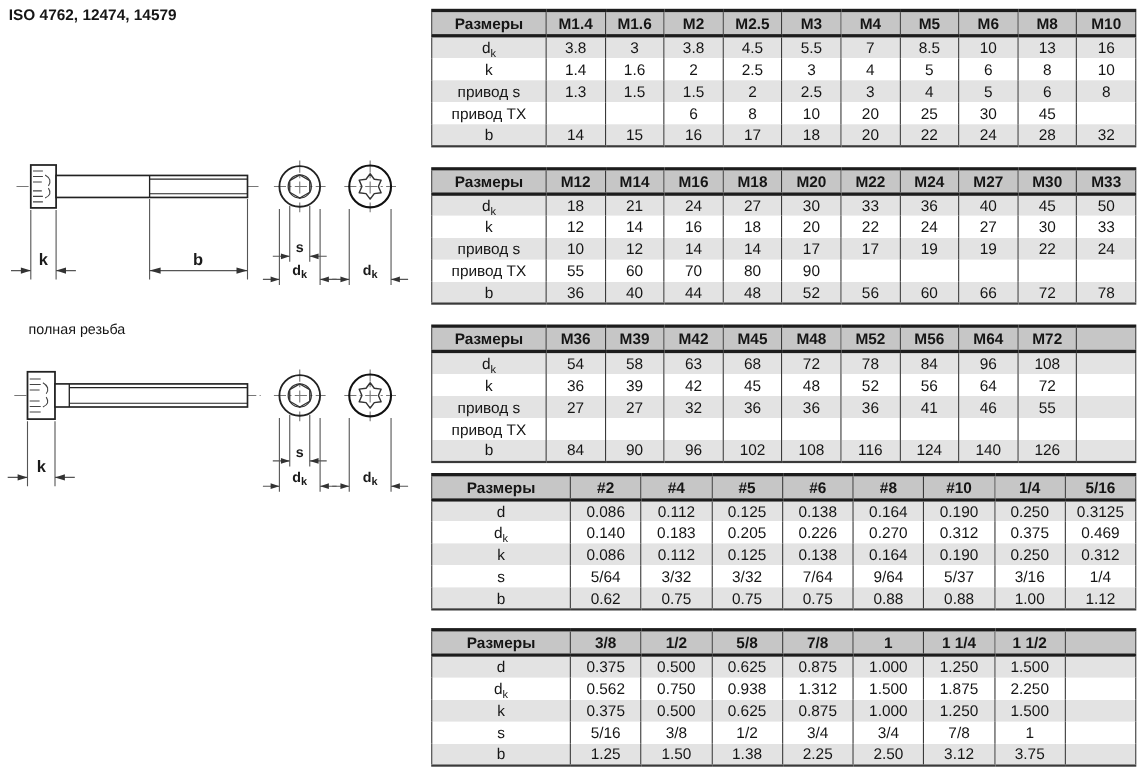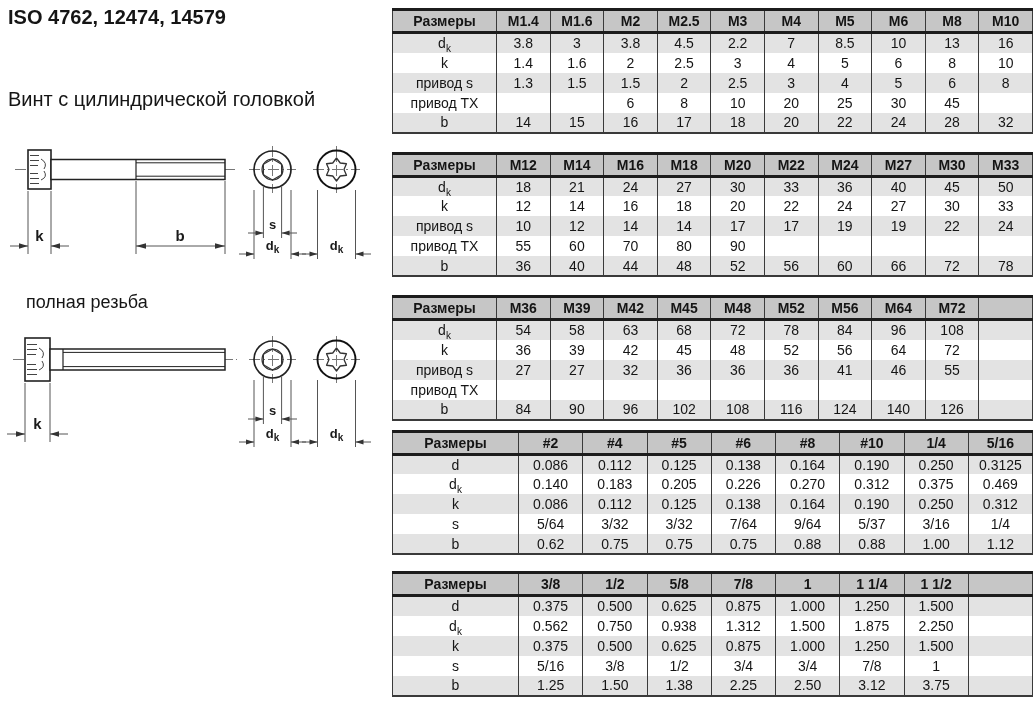--- a/index.html
+++ b/index.html
@@ -12,24 +12,24 @@
   *{box-sizing:border-box;}
   html,body{margin:0;padding:0;}
   body{
     width:1034px;height:703px;background:#fff;color:#151515;
     font-family:"Liberation Sans",sans-serif;overflow:hidden;
   }
   .layout{display:flex;width:1034px;height:703px;}
   .left-col{position:relative;flex:0 0 392px;width:392px;height:703px;}
   .right-col{flex:1;padding-top:8px;}
 
-  .page-title{position:absolute;left:8px;top:4px;font-size:20px;font-weight:bold;line-height:1.36;letter-spacing:0;}
+  .page-title{position:absolute;left:8px;top:4px;font-size:14px;font-weight:bold;line-height:1.36;letter-spacing:0;}
   .subtitle{position:absolute;left:8px;top:88px;font-size:20px;}
   .drawing-1{position:absolute;left:0;top:141px;}
-  .thread-caption{position:absolute;left:26px;top:292px;font-size:18px;text-align:right;}
+  .thread-caption{position:absolute;left:26px;top:292px;font-size:13px;text-align:right;}
   .drawing-2{position:absolute;left:0;top:324px;}
 
   svg text{font-family:"Liberation Sans",sans-serif;font-weight:bold;fill:#1a1a1a;}
 
   table.dim-table{
     border-collapse:collapse;table-layout:fixed;width:641px;
     font-size:14px;margin-bottom:18px;padding-left:28px;
   }
   table.dim-table.t3{margin-bottom:9px;}
   table.dim-table.t4{margin-bottom:16px;}
@@ -53,21 +53,20 @@
 </style>
 </head>
 <body>
 
 <div class="layout">
 
   <div class="left-col">
     <div class="page-title">
       <div>ISO 4762, 12474, 14579</div>
     </div>
-    <div class="subtitle">Винт с цилиндрической головкой</div>
 
     <svg class="drawing-1" width="385" height="125" viewBox="0 0 385 125">
       <g stroke="#777" stroke-width="1" fill="none" stroke-dasharray="11 3 2 3">
         <line x1="15" y1="28.5" x2="237" y2="28.5"></line>
         <line x1="249" y1="28.5" x2="296" y2="28.5"></line>
         <line x1="272.5" y1="5" x2="272.5" y2="52"></line>
         <line x1="313" y1="28.5" x2="360" y2="28.5"></line>
         <line x1="336.5" y1="5" x2="336.5" y2="52"></line>
       </g>
       <g>
@@ -245,21 +244,21 @@
             <th>M10</th>
           </tr>
         </thead>
         <tbody>
           <tr>
             <th>d<sub>k</sub></th>
             <td>3.8</td>
             <td>3</td>
             <td>3.8</td>
             <td>4.5</td>
-            <td>2.2</td>
+            <td>5.5</td>
             <td>7</td>
             <td>8.5</td>
             <td>10</td>
             <td>13</td>
             <td>16</td>
           </tr>
           <tr>
             <th>k</th>
             <td>1.4</td>
             <td>1.6</td>

